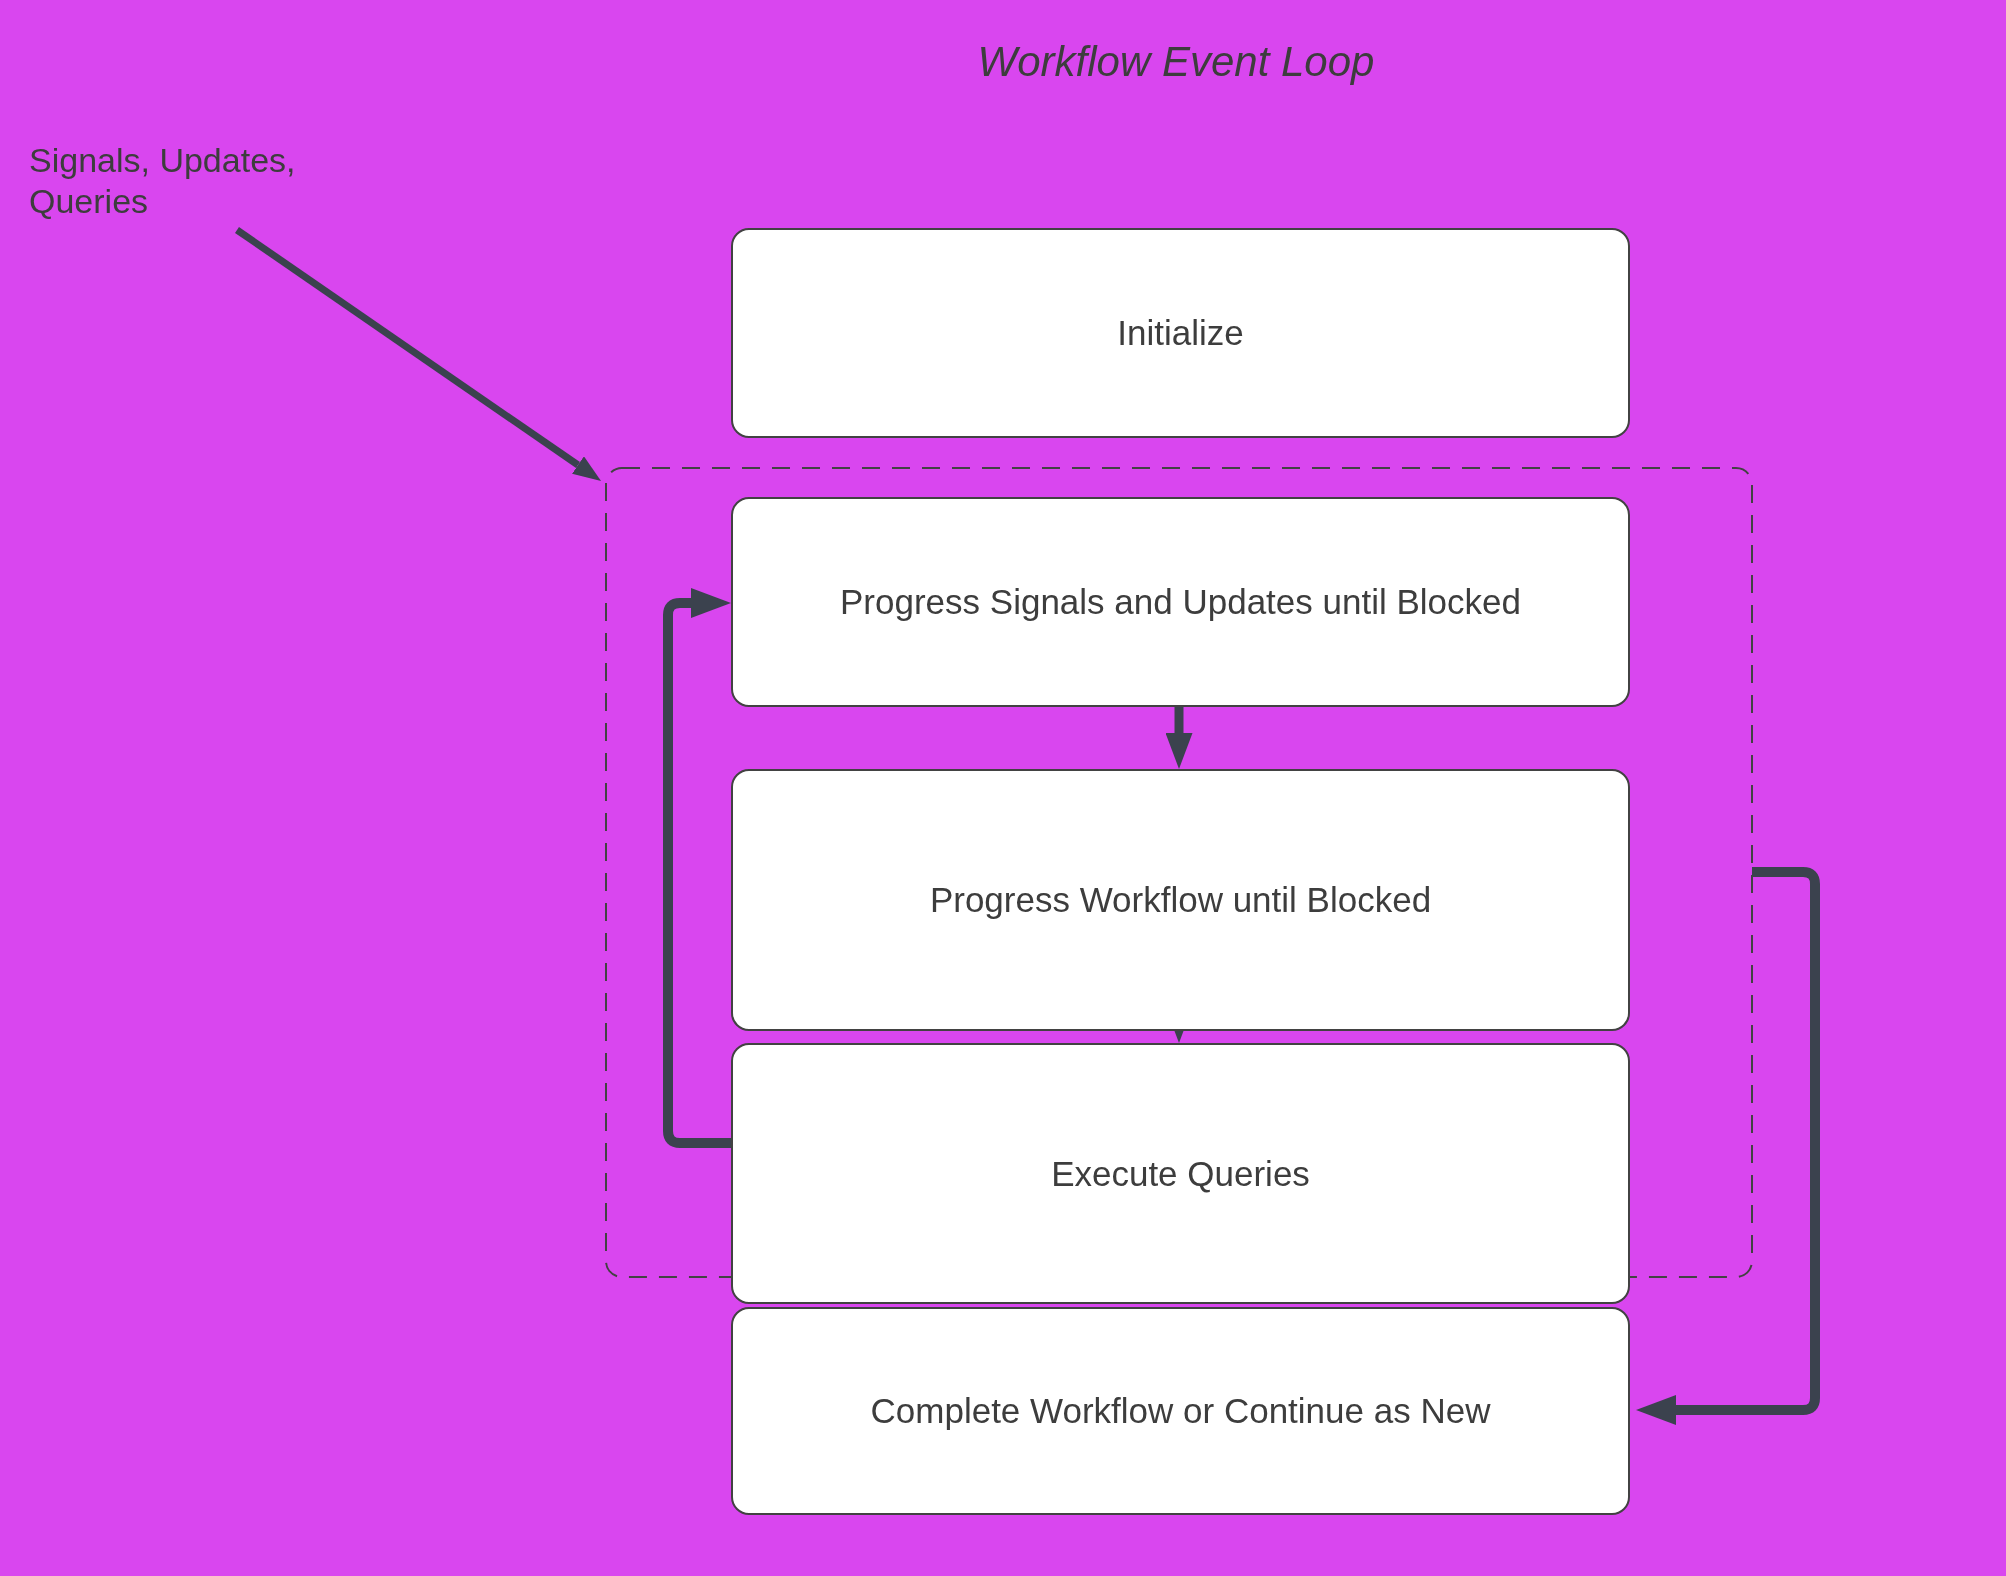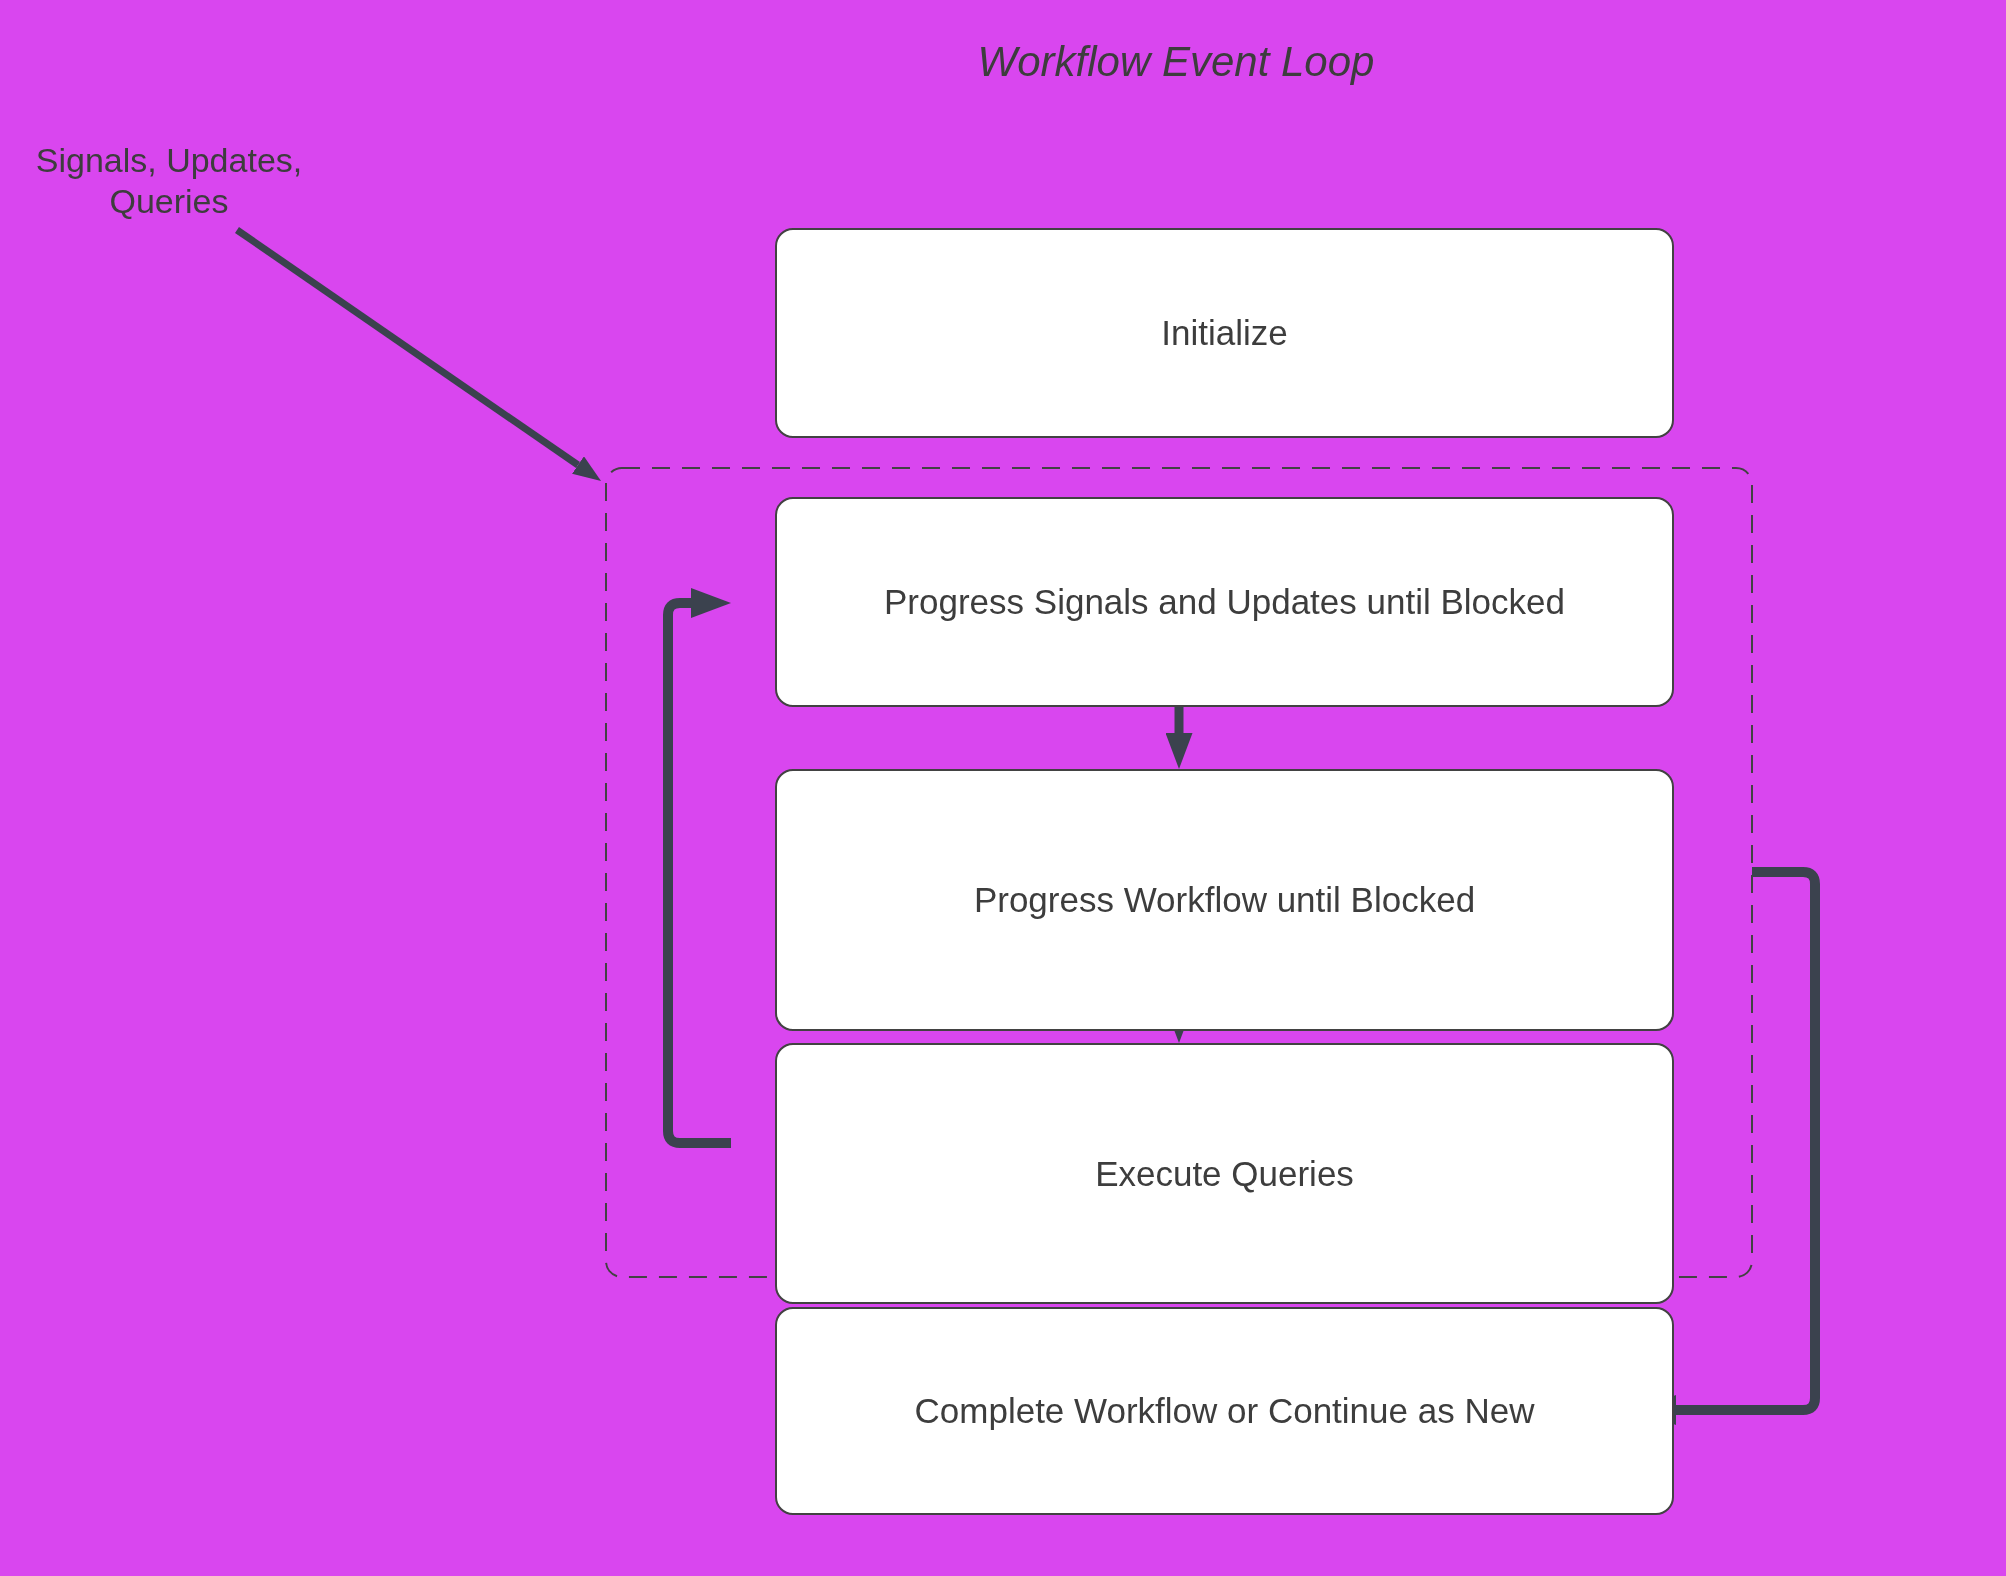--- a/index.html
+++ b/index.html
@@ -32,42 +32,40 @@
     font-size: 42px;
     font-style: italic;
     white-space: nowrap;
     color: #3d3d3d;
   }
   .annotation {
     position: absolute;
     left: 29px;
     top: 140px;
     width: 280px;
-    text-align: center;
     font-size: 34px;
     line-height: 1.22;
     white-space: pre-line;
     color: #3d3d3d;
   }
   .node {
     position: absolute;
     left: 731px;
     width: 899px;
     box-sizing: border-box;
     background: #ffffff;
     border: 2px solid #424242;
     border-radius: 18px;
     display: flex;
     align-items: center;
     justify-content: center;
     text-align: center;
     font-size: 35px;
     color: #3d3d3d;
     padding: 0 30px;
-    margin-left: 44px;
   }
   .node-initialize       { top: 228px;  height: 210px; }
   .node-progress-signals { top: 497px;  height: 210px; }
   .node-progress-workflow{ top: 769px;  height: 262px; }
   .node-execute-queries  { top: 1043px; height: 261px; }
   .node-complete         { top: 1307px; height: 208px; }
 </style>
 </head>
 <body>
 

